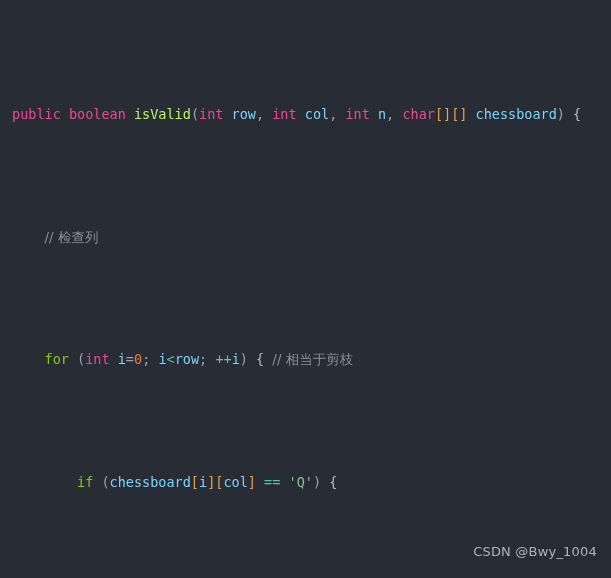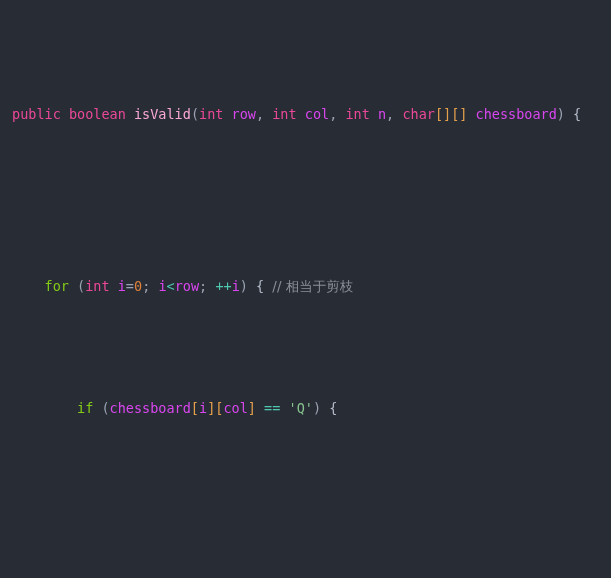--- a/index.html
+++ b/index.html
@@ -27,22 +27,22 @@
     white-space: pre;
     tab-size: 4;
   }
   .code-line {
     height: 24.5px;
     white-space: pre;
   }
   
   .t-kw        { color: #ec4899; }   
   .t-ctl       { color: #84cc16; }   
-  .t-fn        { color: #f9a8d4; }   
-  .t-plain     { color: #d946ef; }   
+  .t-fn        { color: #bef264; }   
+  .t-plain     { color: #7dd3fc; }   
   .t-punct     { color: #9aa3b2; }   
   .t-brace     { color: #b4bcca; }   
   .t-brk       { color: #e5a04c; }   
   .t-num       { color: #e0813a; }   
   .t-op        { color: #4ec9b0; }   
   .t-str       { color: #87c38f; }   
   .t-cn        { color: #8a8f98; font-family: "DejaVu Sans", sans-serif; }
   #watermark {
     position: absolute;
     right: 14px;
@@ -58,20 +58,21 @@
 <body>
 
 <div id="code-screenshot">
 
   <div id="code-block">
 
     
     <div class="code-line"><span class="t-kw">public</span><span class="t-plain"> </span><span class="t-kw">boolean</span><span class="t-plain"> </span><span class="t-fn">isValid</span><span class="t-punct">(</span><span class="t-kw">int</span><span class="t-plain"> </span><span class="t-plain">row</span><span class="t-punct">,</span><span class="t-plain"> </span><span class="t-kw">int</span><span class="t-plain"> </span><span class="t-plain">col</span><span class="t-punct">,</span><span class="t-plain"> </span><span class="t-kw">int</span><span class="t-plain"> </span><span class="t-plain">n</span><span class="t-punct">,</span><span class="t-plain"> </span><span class="t-kw">char</span><span class="t-brk">[][]</span><span class="t-plain"> </span><span class="t-plain">chessboard</span><span class="t-punct">)</span><span class="t-plain"> </span><span class="t-brace">{</span></div>
 
     
+    <div class="code-line">    <span class="t-cn">// 检查列</span></div>
 
     
     <div class="code-line">    <span class="t-ctl">for</span><span class="t-plain"> </span><span class="t-punct">(</span><span class="t-kw">int</span><span class="t-plain"> </span><span class="t-plain">i</span><span class="t-punct">=</span><span class="t-num">0</span><span class="t-punct">;</span><span class="t-plain"> </span><span class="t-plain">i</span><span class="t-op">&lt;</span><span class="t-plain">row</span><span class="t-punct">;</span><span class="t-plain"> </span><span class="t-op">++</span><span class="t-plain">i</span><span class="t-punct">)</span><span class="t-plain"> </span><span class="t-brace">{</span><span class="t-plain"> </span><span class="t-cn">// 相当于剪枝</span></div>
 
     
     <div class="code-line">        <span class="t-ctl">if</span><span class="t-plain"> </span><span class="t-punct">(</span><span class="t-plain">chessboard</span><span class="t-brk">[</span><span class="t-plain">i</span><span class="t-brk">]</span><span class="t-brk">[</span><span class="t-plain">col</span><span class="t-brk">]</span><span class="t-plain"> </span><span class="t-op">==</span><span class="t-plain"> </span><span class="t-str">'Q'</span><span class="t-punct">)</span><span class="t-plain"> </span><span class="t-brace">{</span></div>
 
     
     
 
@@ -124,14 +125,15 @@
     
 
     
     
 
     
     
 
   </div>
 
+  <div id="watermark">CSDN @Bwy_1004</div>
 
 </div>
 
 </body></html>

